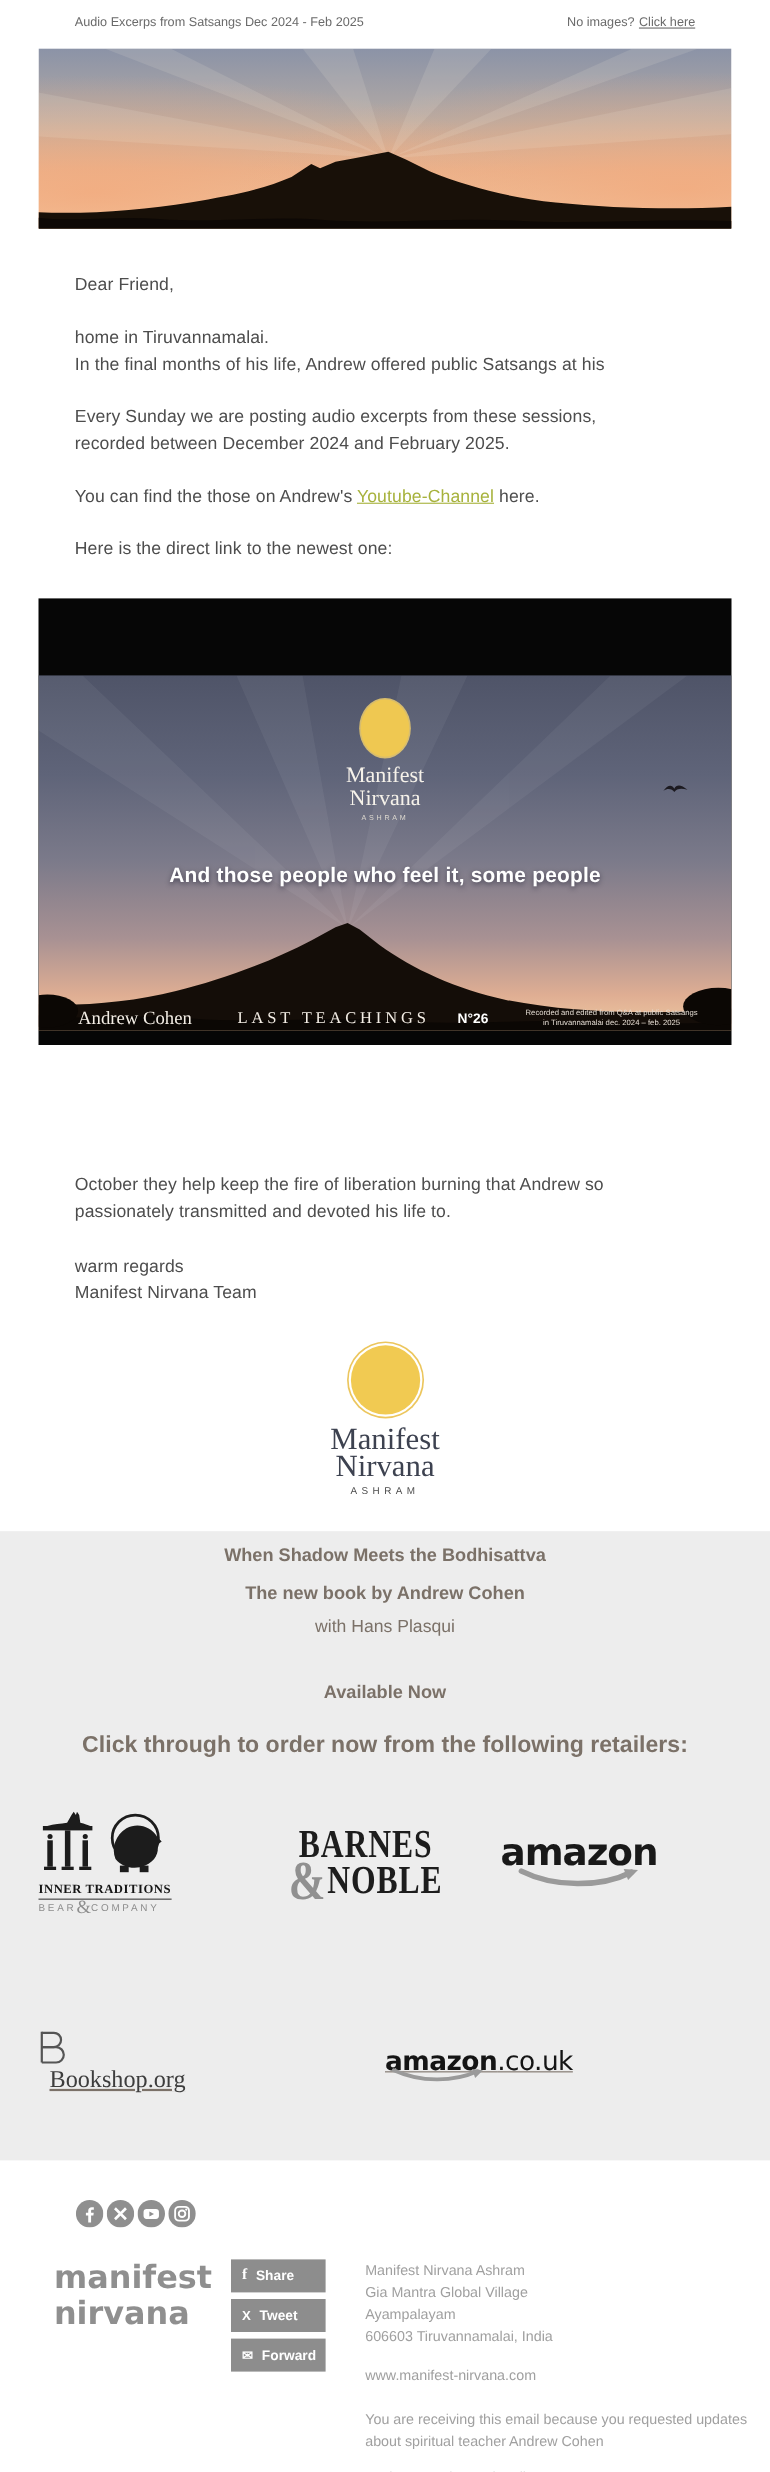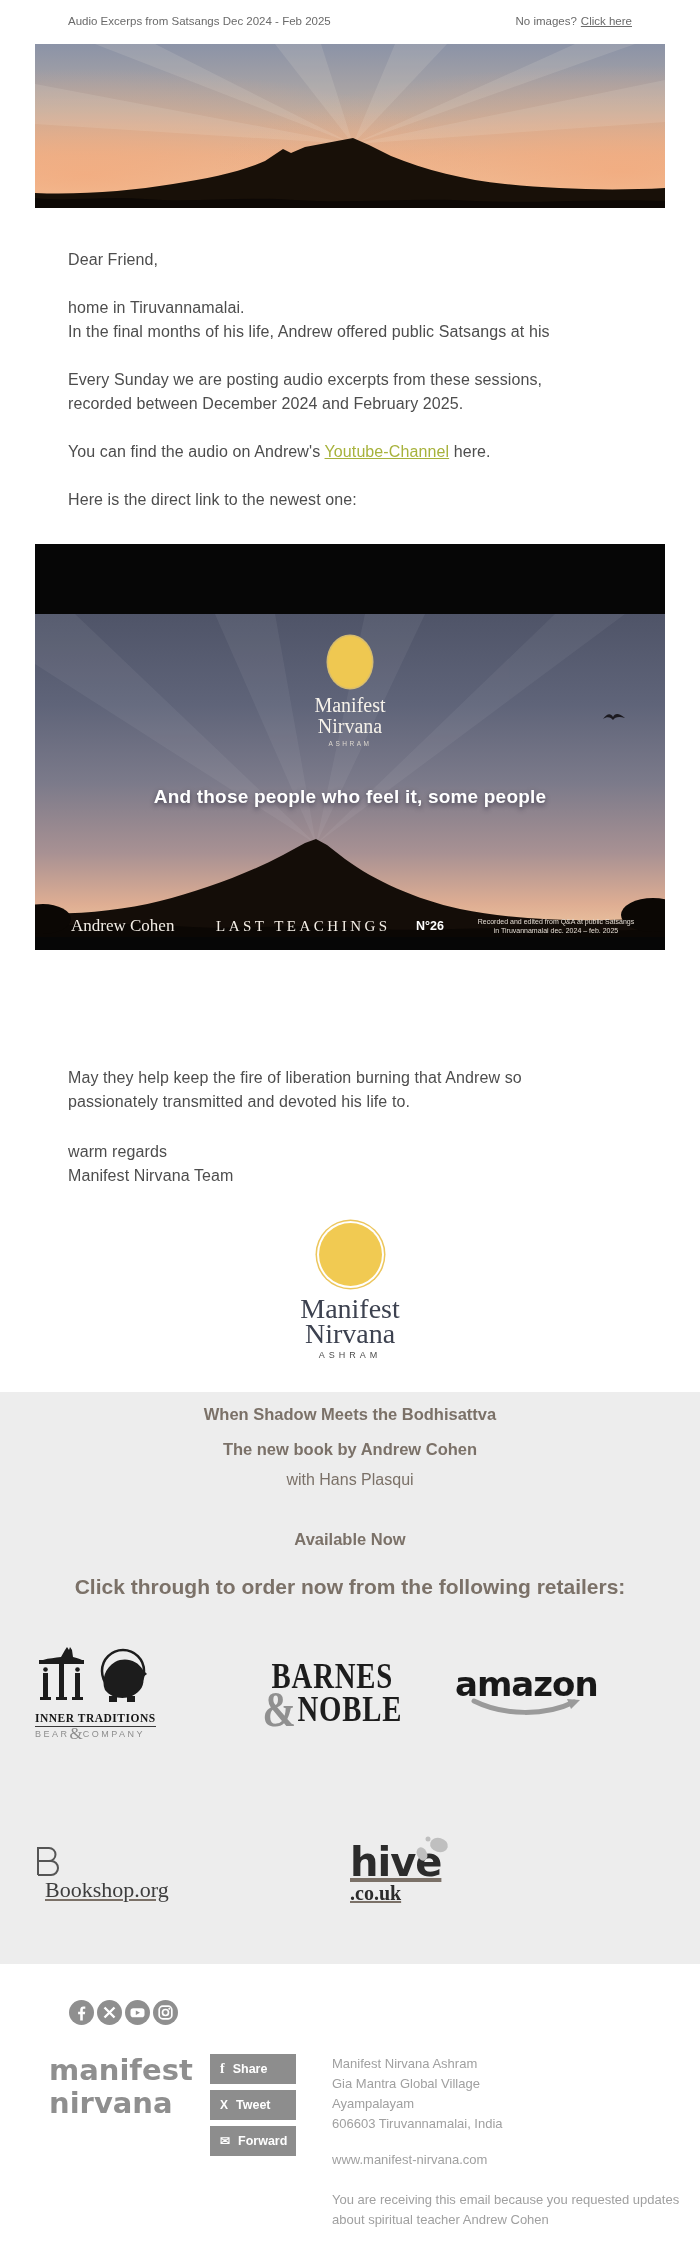--- a/index.html
+++ b/index.html
@@ -144,21 +144,21 @@
   <div class="content">
     <p class="greeting">Dear Friend,</p>
     <p>
         <span class="ln">home in Tiruvannamalai.</span>
         <span class="ln">In the final months of his life, Andrew offered public Satsangs at his</span>
       </p>
     <p>
         <span class="ln">Every Sunday we are posting audio excerpts from these sessions,</span>
         <span class="ln">recorded between December 2024 and February 2025.</span>
       </p>
-    <p><span>You can find the audio on Andrew's </span><a class="olink">Youtube-Channel</a><span> here.</span></p>
+    <p><span>You can find the those on Andrew's </span><a class="olink">Youtube-Channel</a><span> here.</span></p>
     <p>Here is the direct link to the newest one:</p>
   </div>
 
   <a class="video">
     <div class="v-img">
       <svg class="v-rays" width="630" height="323" viewBox="0 0 630 323">
         <g fill="#ffffff" opacity="0.05">
           <polygon points="281,230 180,0 240,0"></polygon>
             <polygon points="281,230 330,0 390,0"></polygon>
           <polygon points="281,230 40,0 0,0 0,50"></polygon>
@@ -186,21 +186,21 @@
     <div class="v-series">LAST TEACHINGS</div>
     <div class="v-episode">N°26</div>
     <div class="v-note">
         <span class="ln">Recorded and edited from Q&amp;A at public Satsangs</span>
         <span class="ln">in Tiruvannamalai dec. 2024 – feb. 2025</span>
       </div>
   </a>
 
   <div class="content">
     <p class="p5">
-        <span class="ln">May they help keep the fire of liberation burning that Andrew so</span>
+        <span class="ln">October they help keep the fire of liberation burning that Andrew so</span>
         <span class="ln">passionately transmitted and devoted his life to.</span>
       </p>
     <p class="signoff">
         <span class="ln">warm regards</span>
         <span class="ln">Manifest Nirvana Team</span>
       </p>
   </div>
 
   <div class="logo-block">
     <div class="sun"></div>
@@ -267,30 +267,28 @@
       <a class="r-cell bs">
         <svg width="28" height="32" viewBox="0 0 28 32">
           <g fill="none" stroke="#555555" stroke-width="2">
             <line x1="3" y1="2" x2="3" y2="30"></line>
             <path d="M3,3 h11 a6.5,6.5 0 0 1 0,13 h-11"></path>
             <path d="M3,16 h13 a7,7 0 0 1 0,14 h-13"></path>
           </g>
         </svg>
         <span class="bs-txt">Bookshop.org</span>
       </a>
-      <a class="r-cell hv">
-        <svg class="hv-blobs" width="48" height="28" viewBox="0 0 48 28">
-          <g fill="#bfbfbf">
-            <ellipse cx="14" cy="20" rx="5" ry="7" transform="rotate(-25 14 20)"></ellipse>
-            <ellipse cx="31" cy="11" rx="9" ry="7" transform="rotate(15 31 11)"></ellipse>
-            <circle cx="20" cy="5" r="2.5"></circle>
-          </g>
-        </svg>
-        <span class="hv-main">hive</span>
-          <span class="hv-suf">.co.uk</span>
+      <a class="r-cell azuk">
+        <div class="azuk-wrap">
+          <span class="azuk-main">amazon</span><span class="azuk-suf">.co.uk</span>
+          <svg class="azuk-smile" width="92" height="16" viewBox="0 0 92 16">
+            <path d="M6,2 C30,13 60,13 82,3" fill="none" stroke="#9a9a9a" stroke-width="3.5" stroke-linecap="round"></path>
+            <path d="M77,1 L87,2 L80,9 Z" fill="#9a9a9a"></path>
+          </svg>
+        </div>
       </a>
     </div>
   </div>
 
   <div class="footer">
     <div class="social">
       <a class="sicon">
         <svg width="25" height="25" viewBox="0 0 25 25">
             <circle cx="12.5" cy="12.5" r="12.5" fill="#8f8f8f"></circle>
             <path fill="#fff" d="M13.8,20.5v-6.3h2.1l0.3-2.5h-2.4V10c0-0.7,0.2-1.2,1.2-1.2h1.3V6.6c-0.2,0-1-0.1-1.9-0.1c-1.9,0-3.2,1.2-3.2,3.3v1.9H9.1v2.5h2.1v6.3H13.8z"></path>

